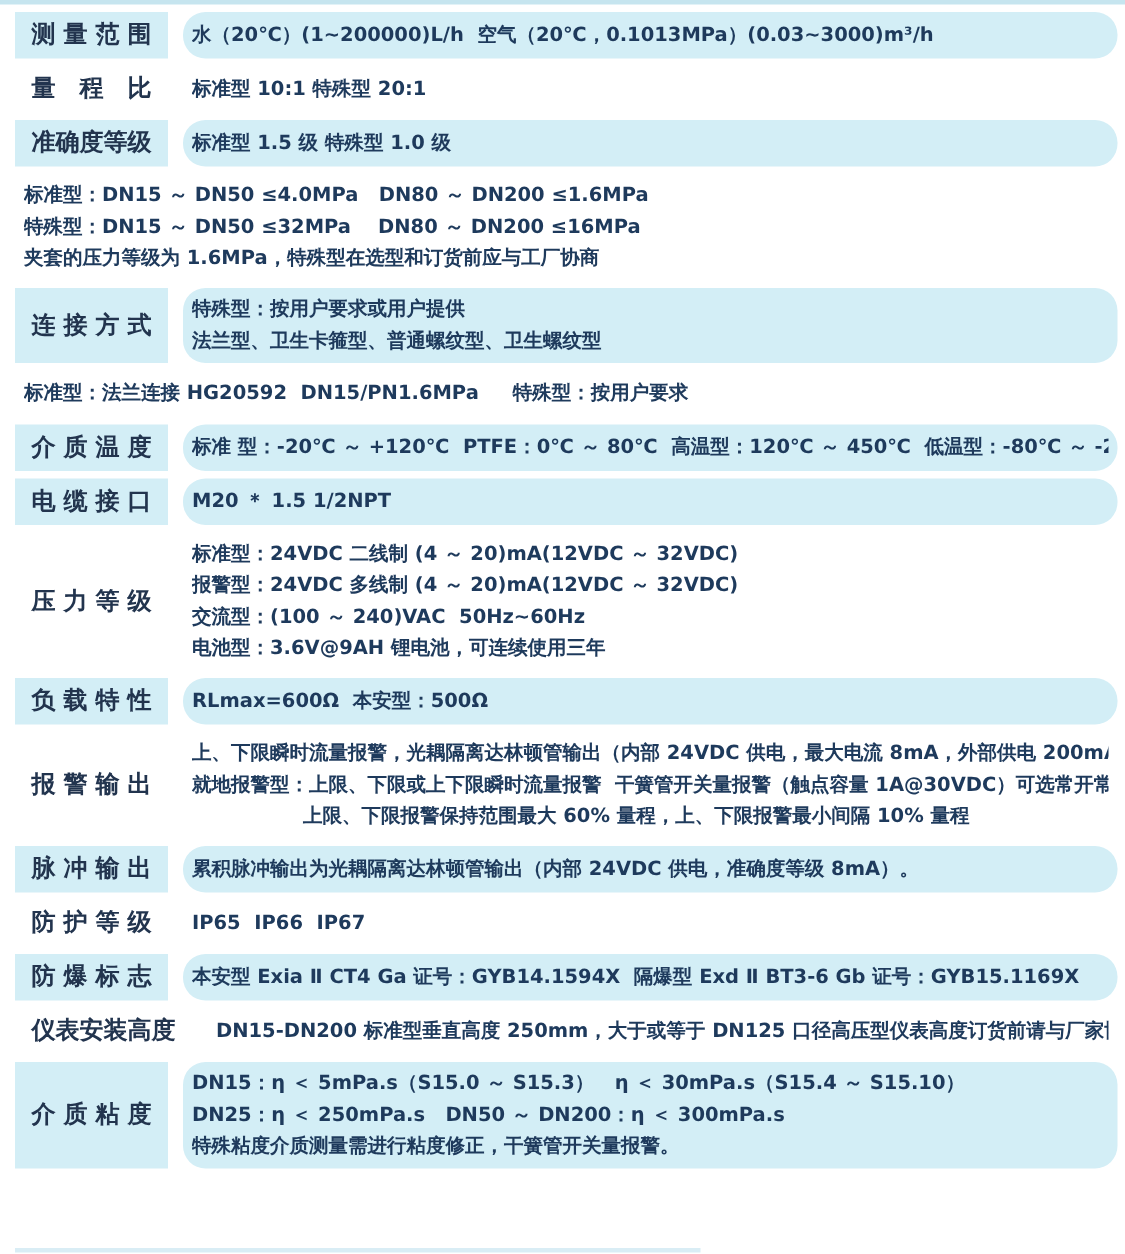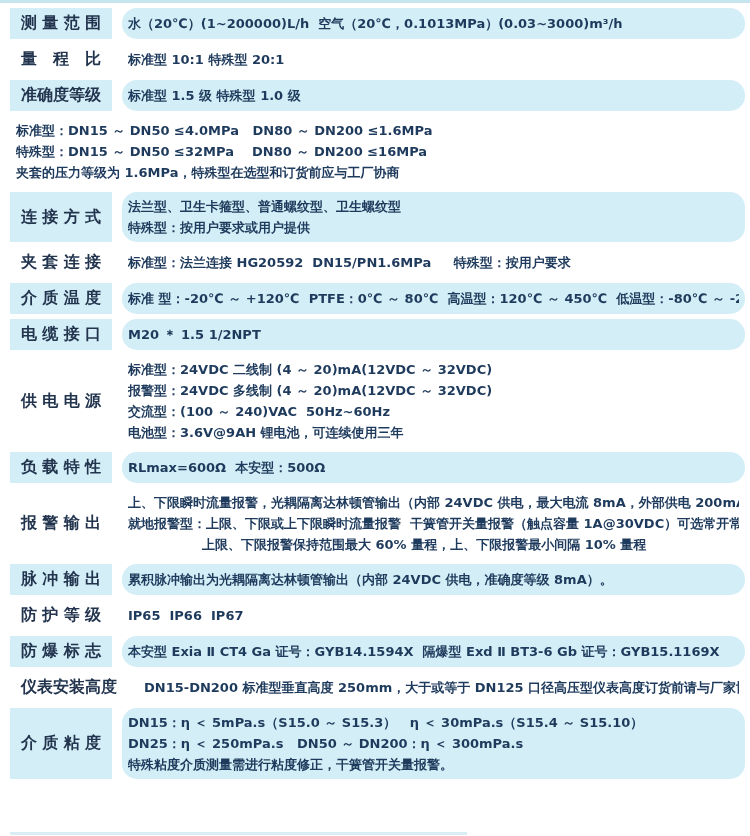--- a/index.html
+++ b/index.html
@@ -87,29 +87,26 @@
         <div class="line">特殊型：DN15 ～ DN50 ≤32MPa    DN80 ～ DN200 ≤16MPa</div>
         <div class="line">夹套的压力等级为 1.6MPa，特殊型在选型和订货前应与工厂协商</div>
       </div>
     </div>
 
     <div class="row blue">
       <div class="label-cell">
           <span>连接方式</span>
         </div>
       <div class="content-cell">
+        <div class="line">特殊型：按用户要求或用户提供</div>
         <div class="line">法兰型、卫生卡箍型、普通螺纹型、卫生螺纹型</div>
-        <div class="line">特殊型：按用户要求或用户提供</div>
-      </div>
-    </div>
-
-    <div class="row h1">
-      <div class="label-cell">
-          <span>夹套连接</span>
-        </div>
+      </div>
+    </div>
+
+    <div class="row h1">
       <div class="content-cell">
         <div class="line">标准型：法兰连接 HG20592  DN15/PN1.6MPa     特殊型：按用户要求</div>
       </div>
     </div>
 
     <div class="row blue h1">
       <div class="label-cell">
           <span>介质温度</span>
         </div>
       <div class="content-cell">
@@ -122,21 +119,21 @@
       <div class="label-cell">
           <span>电缆接口</span>
         </div>
       <div class="content-cell">
         <div class="line">M20 ＊ 1.5 1/2NPT</div>
       </div>
     </div>
 
     <div class="row">
       <div class="label-cell">
-          <span>供电电源</span>
+          <span>压力等级</span>
         </div>
       <div class="content-cell">
         <div class="line">标准型：24VDC 二线制 (4 ～ 20)mA(12VDC ～ 32VDC)</div>
         <div class="line">报警型：24VDC 多线制 (4 ～ 20)mA(12VDC ～ 32VDC)</div>
         <div class="line">交流型：(100 ～ 240)VAC  50Hz~60Hz</div>
         <div class="line">电池型：3.6V@9AH 锂电池，可连续使用三年</div>
       </div>
     </div>
 
     <div class="row blue h1">

